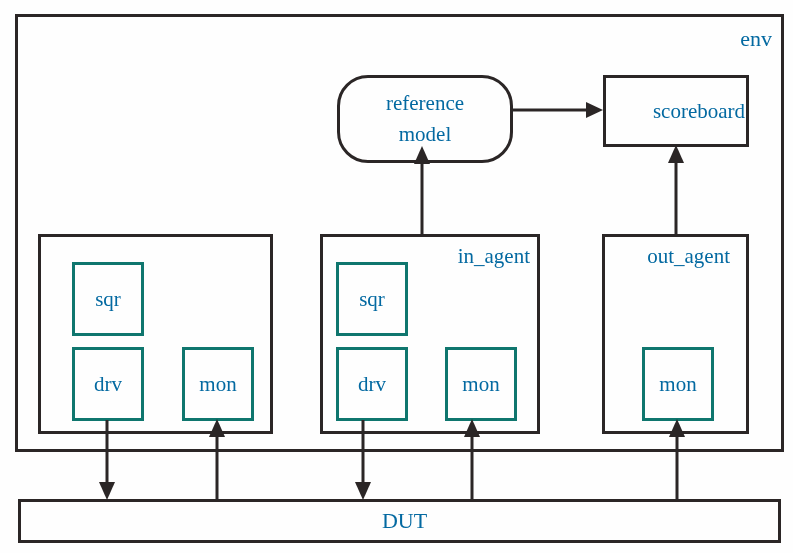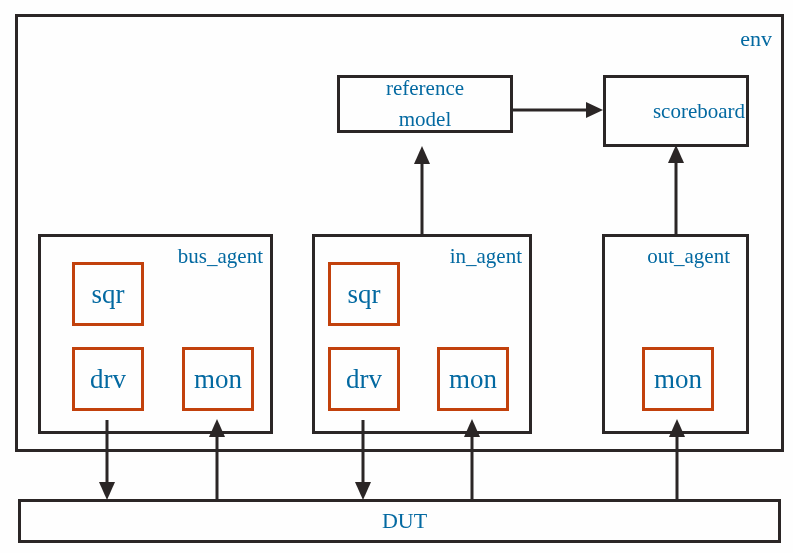--- a/index.html
+++ b/index.html
@@ -36,28 +36,29 @@
     position: absolute;
     top: 10px;
     right: 9px;
     font-size: 22px;
     line-height: 24px;
   }
   .ref-box {
     left: 337px;
     top: 75px;
     width: 176px;
-    height: 58px;
+    height: 88px;
     display: flex;
     flex-direction: column;
     justify-content: center;
     align-items: center;
     text-align: center;
     font-size: 21px;
     line-height: 31px;
+    border-radius: 31px;
   }
   .sb-box {
     left: 603px;
     top: 75px;
     width: 146px;
     height: 72px;
     display: flex;
     justify-content: center;
     align-items: center;
     font-size: 21px;
@@ -76,27 +77,27 @@
     top: 7px;
     right: 7px;
     font-size: 21px;
     line-height: 24px;
   }
   .agent-label.wide-pad { right: 16px; }
   .comp {
     position: absolute;
     box-sizing: border-box;
     width: 72px;
-    height: 64px;
-    border: 3px solid #c2410c;
-    background: #fefefe;
-    display: flex;
-    justify-content: center;
-    align-items: center;
-    font-size: 27px;
+    height: 74px;
+    border: 3px solid #0f766e;
+    background: #fefefe;
+    display: flex;
+    justify-content: center;
+    align-items: center;
+    font-size: 21px;
   }
   .dut-box {
     position: absolute;
     left: 18px;
     top: 499px;
     width: 763px;
     height: 44px;
     box-sizing: border-box;
     border: 3px solid #2b2626;
     background: #fefefe;
@@ -127,27 +128,26 @@
   </div>
 
   <div class="box ref-box">
     <div>reference</div>
     <div>model</div>
   </div>
 
   <div class="box sb-box">scoreboard</div>
 
   <div class="agent" style="left:38px; width:235px;">
-    <span class="agent-label">bus_agent</span>
     <div class="comp" style="left:31px; top:25px;">sqr</div>
     <div class="comp" style="left:31px; top:110px;">drv</div>
     <div class="comp" style="left:141px; top:110px;">mon</div>
   </div>
 
-  <div class="agent" style="left:312px; width:220px;">
+  <div class="agent" style="left:320px; width:220px;">
     <span class="agent-label">in_agent</span>
     <div class="comp" style="left:13px; top:25px;">sqr</div>
     <div class="comp" style="left:13px; top:110px;">drv</div>
     <div class="comp" style="left:122px; top:110px;">mon</div>
   </div>
 
   <div class="agent" style="left:602px; width:147px;">
     <span class="agent-label wide-pad">out_agent</span>
     <div class="comp" style="left:37px; top:110px;">mon</div>
   </div>

